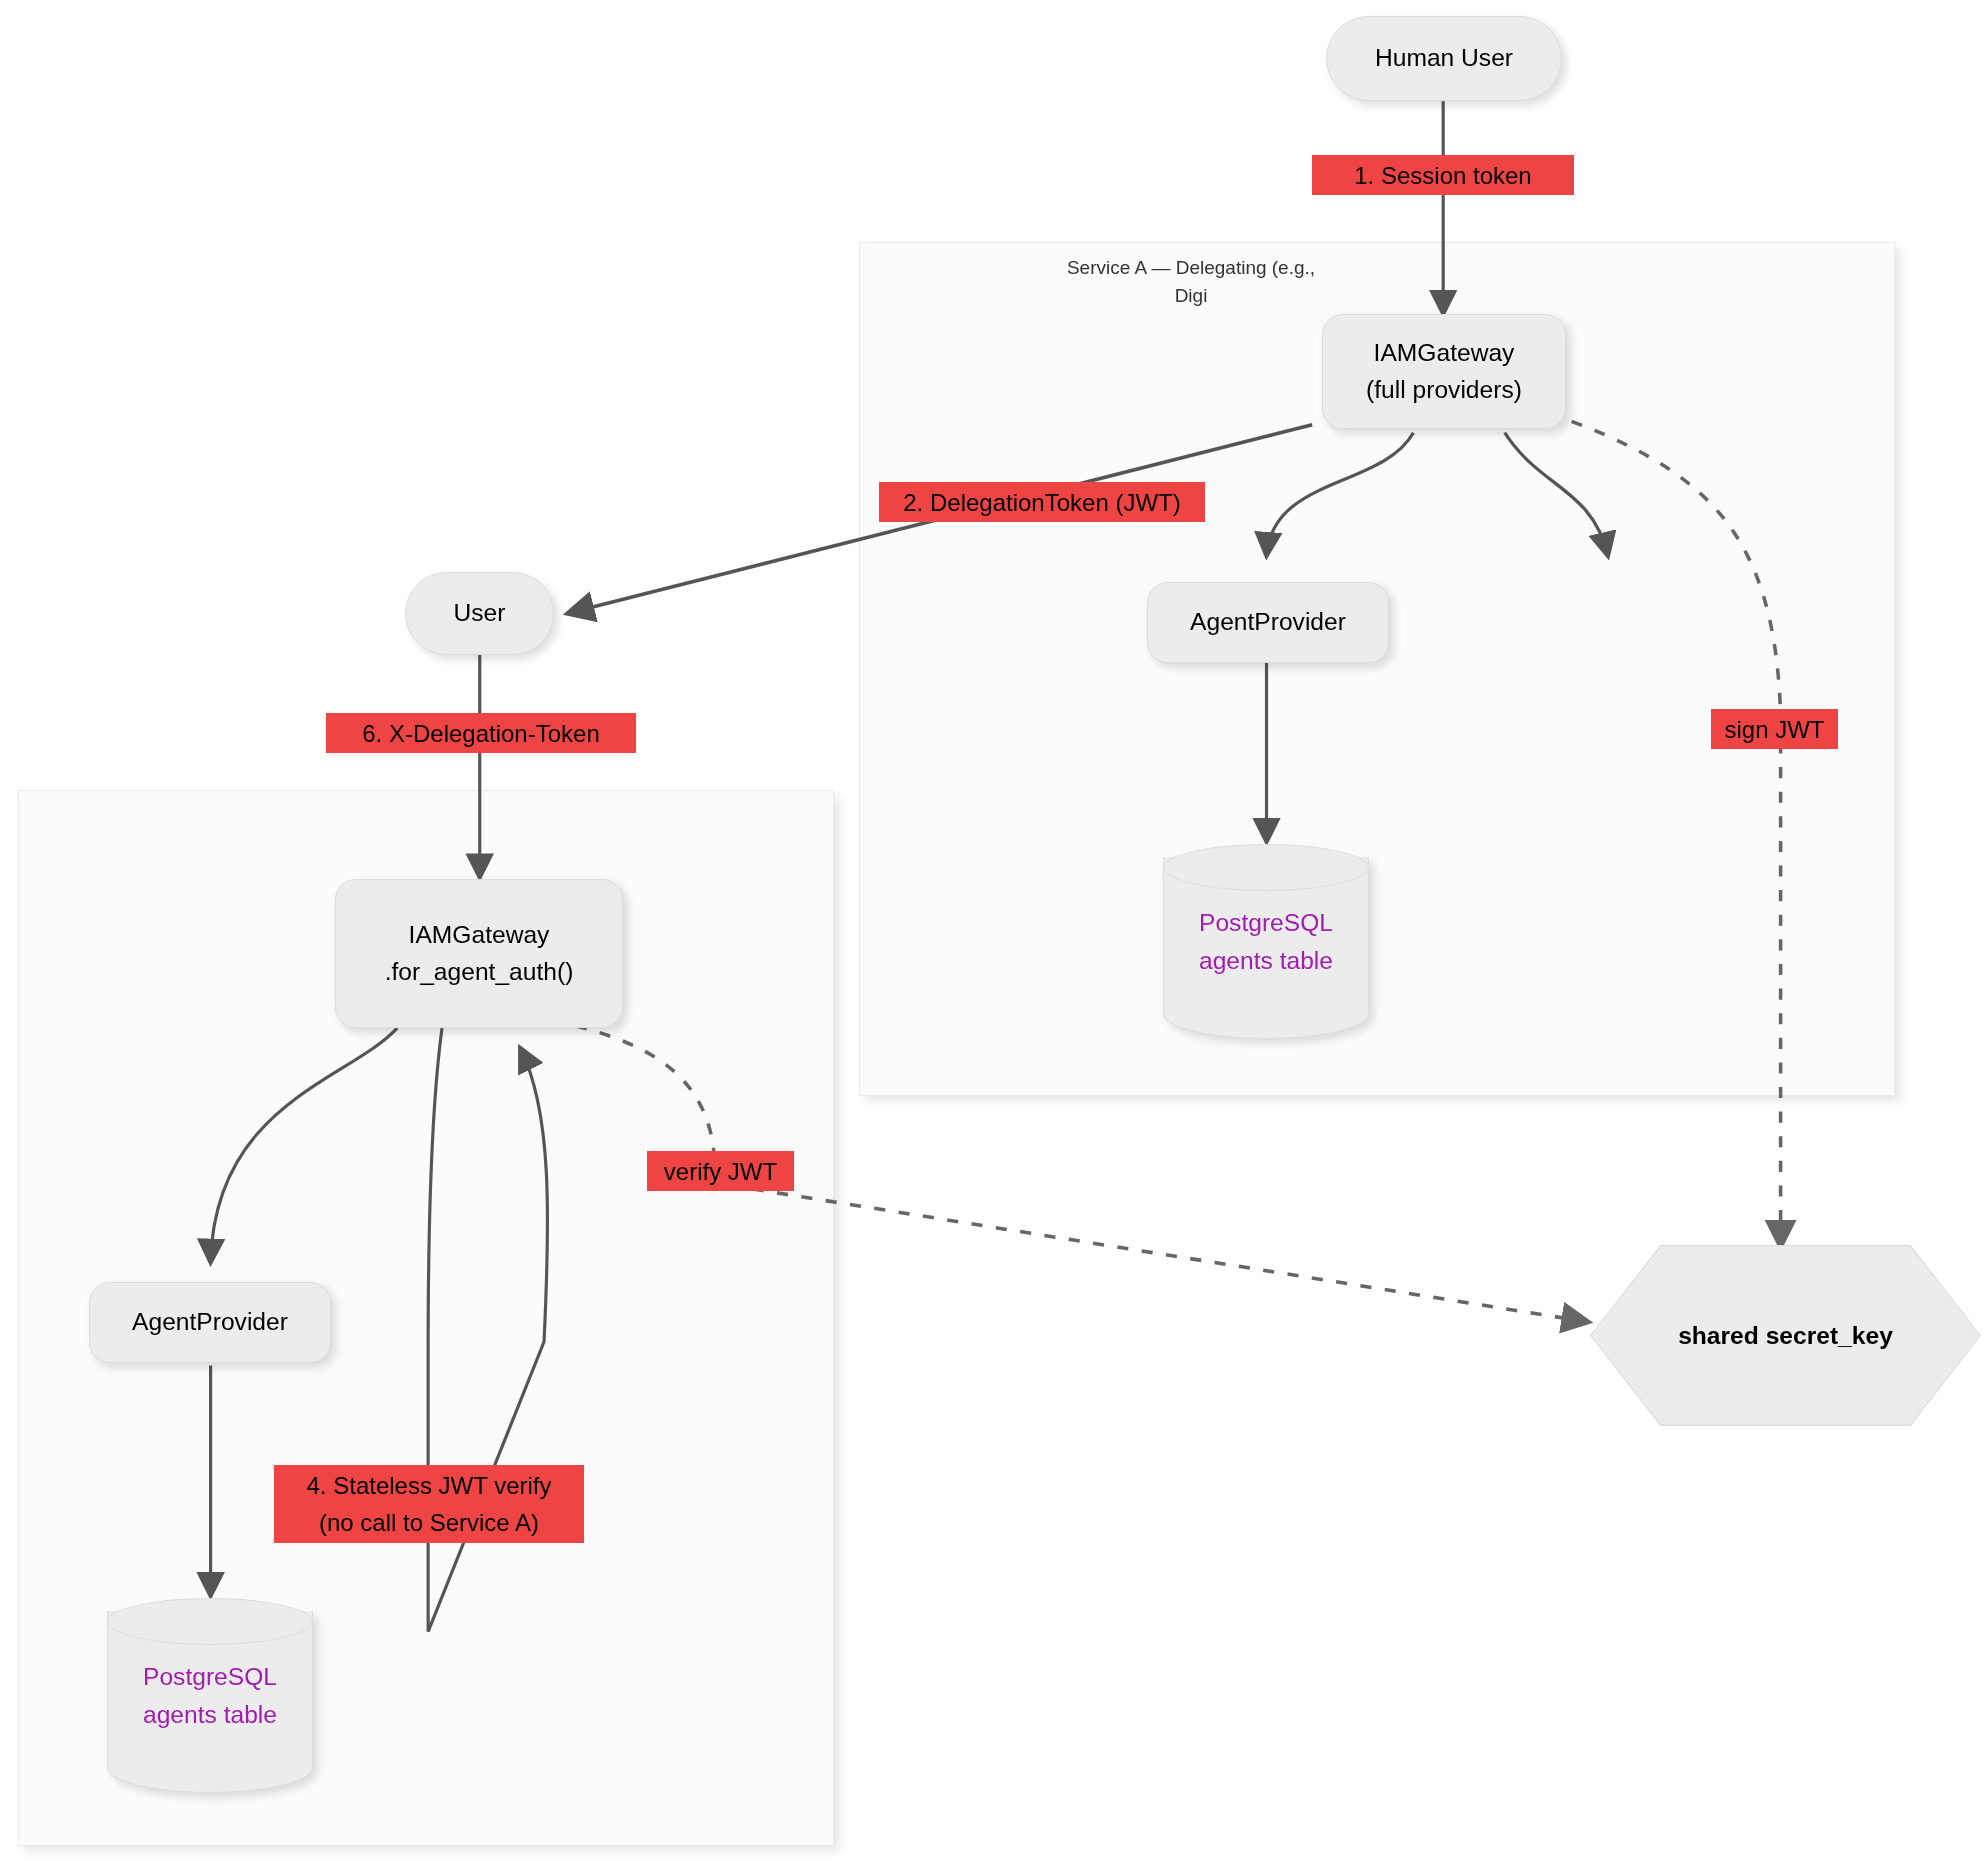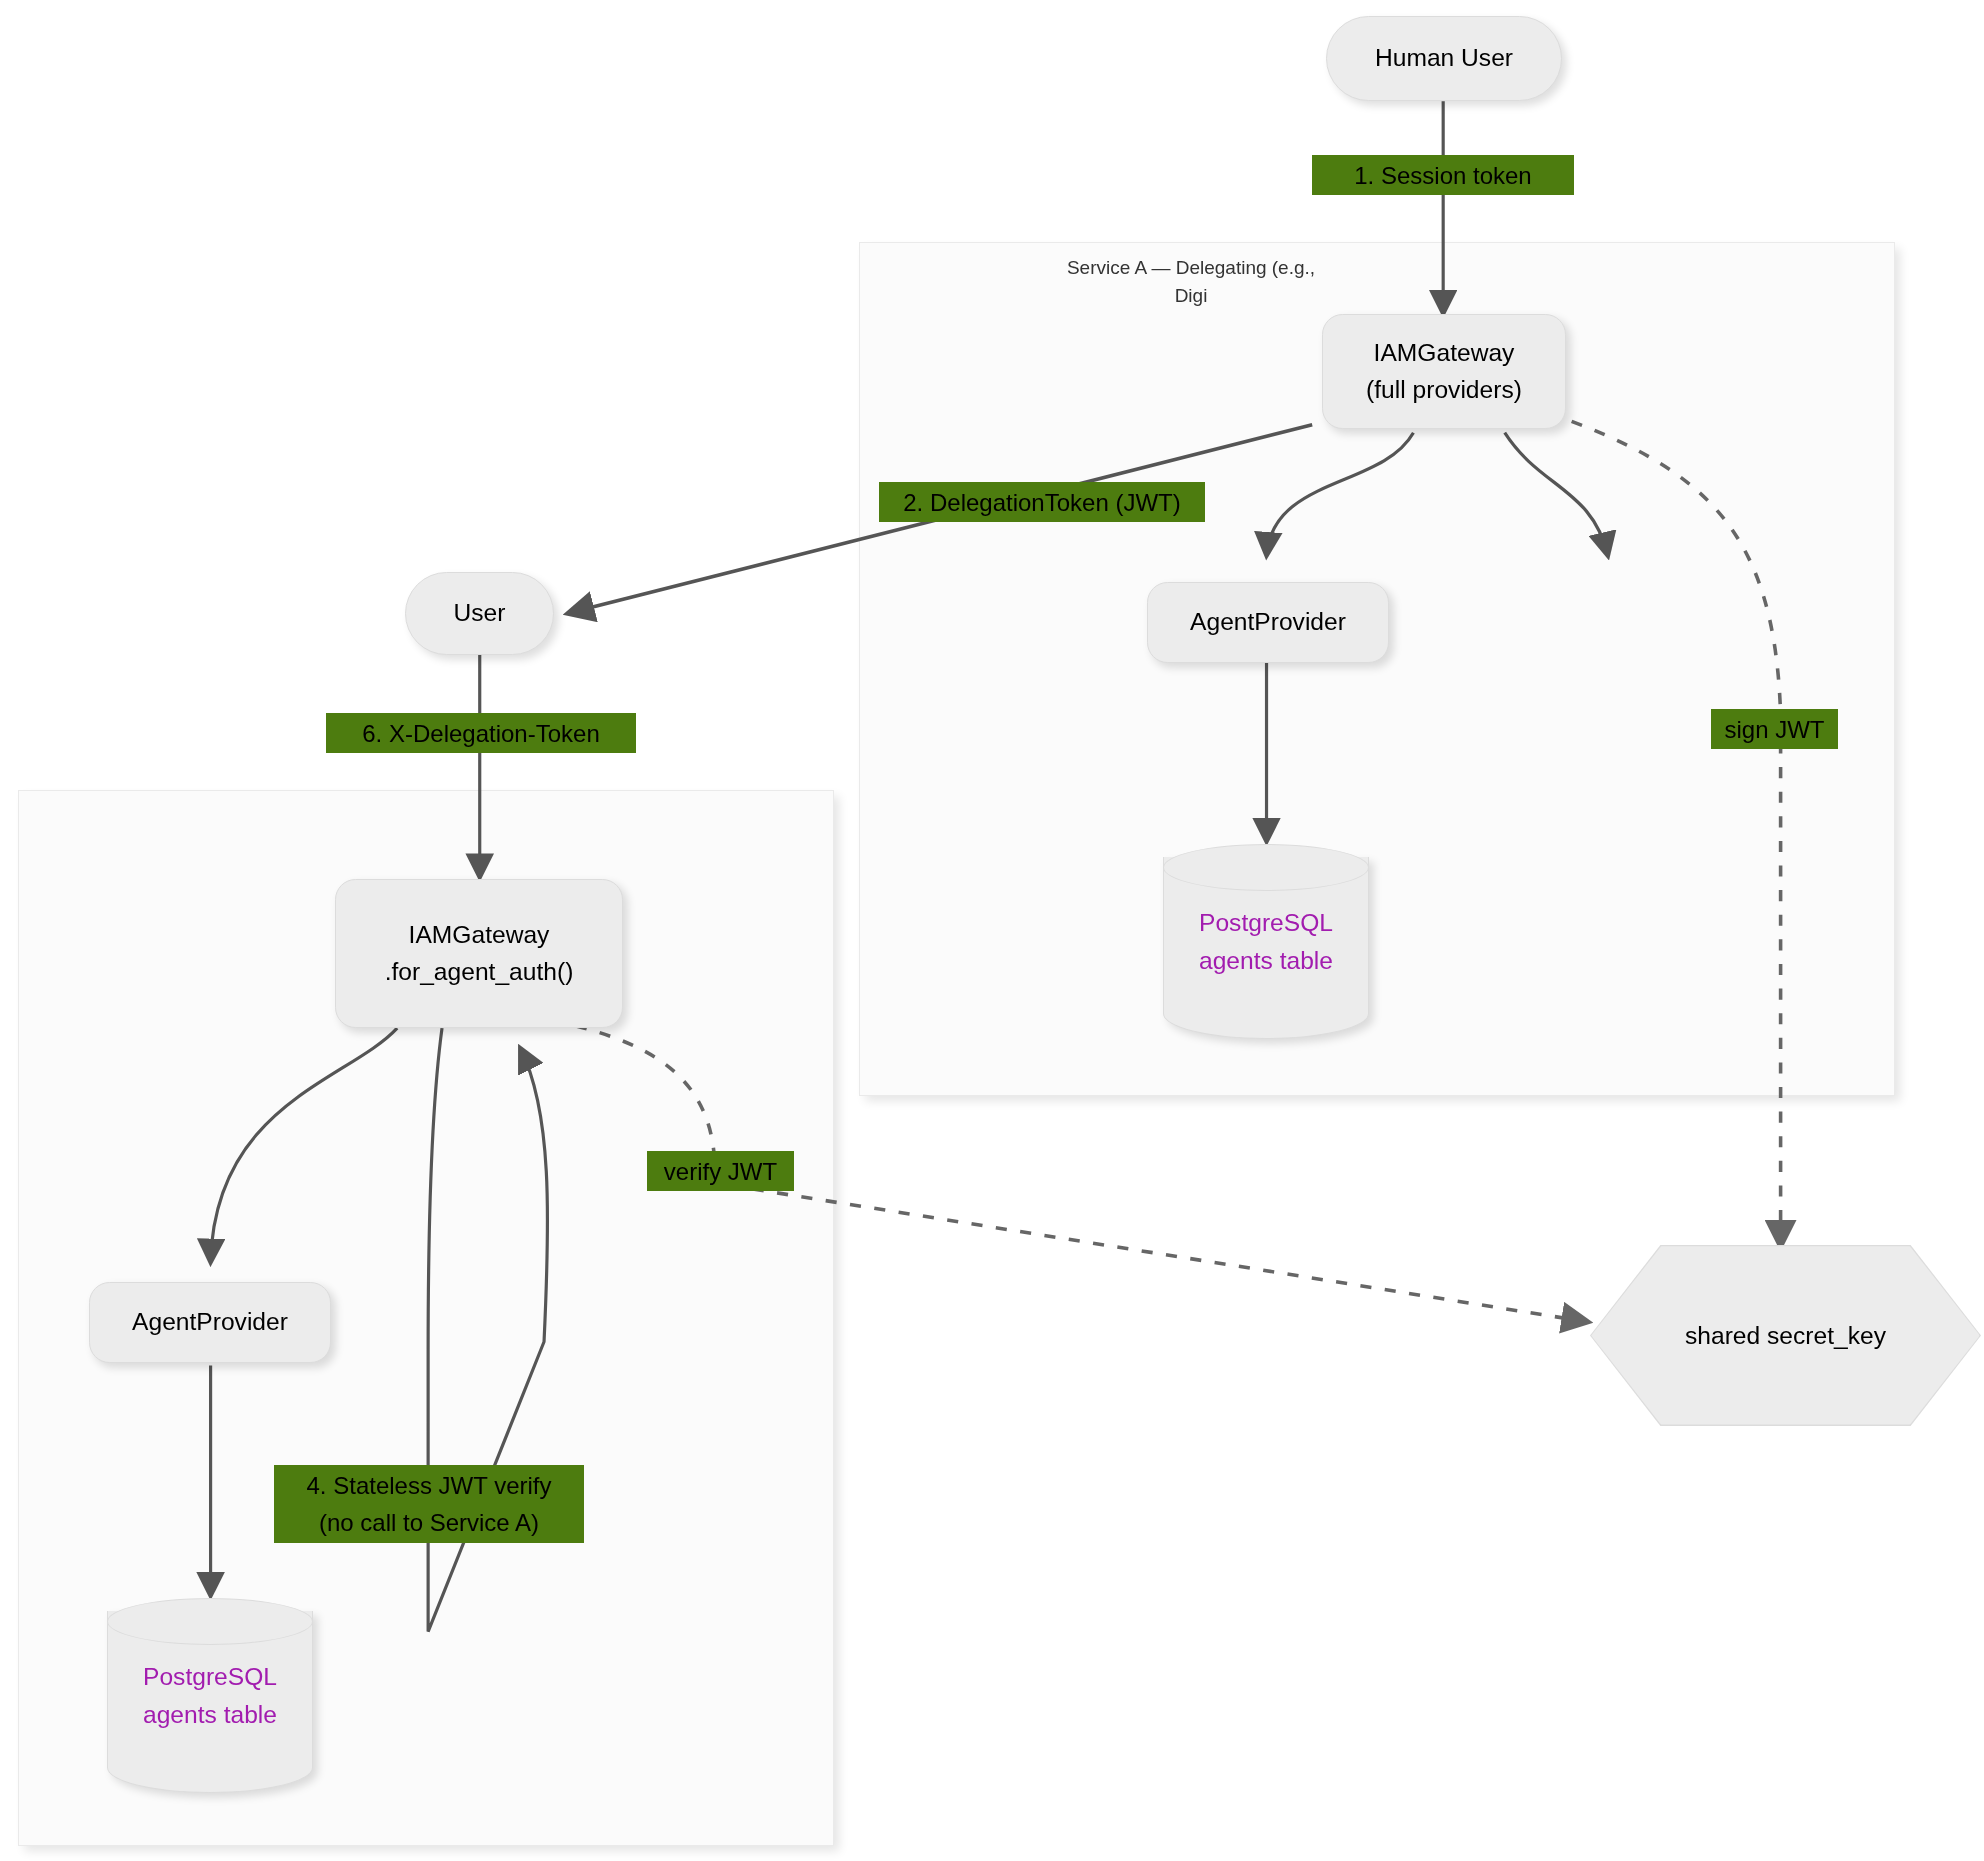--- a/index.html
+++ b/index.html
@@ -55,40 +55,40 @@
     background:#ececec;border:1.2px solid #dcdcdc;border-radius:50%;
     box-sizing:border-box;
   }
   .cyl .cyl-text{
     position:absolute;left:0;right:0;top:60px;
     text-align:center;font-size:24.6px;color:#a21caf;line-height:1.55;
     white-space:pre-line;
   }
 
   
-  .hex{position:absolute;}
+  .hex{position:absolute;font-weight:bold;}
   .hex .hex-shape{
     position:absolute;inset:0;
     background:#ececec;
     clip-path:polygon(18% 0%,82% 0%,100% 50%,82% 100%,18% 100%,0% 50%);
     box-shadow:4.8px 4.8px 8.7px rgba(0,0,0,0.13);
   }
   .hex .hex-border{
     position:absolute;inset:0;
     background:#dcdcdc;
     clip-path:polygon(18% 0%,82% 0%,100% 50%,82% 100%,18% 100%,0% 50%);
   }
   .hex .hex-text{
     position:absolute;inset:0;display:flex;align-items:center;justify-content:center;
     font-size:24.6px;color:#000;text-align:center;
   }
 
   .edge-label{
     position:absolute;
-    background:#4d7c0f;
+    background:#ef4444;
     font-size:24px;
     color:#000000;
     text-align:center;
     line-height:1.55;
     white-space:pre-line;
     padding:1.6px 4px;
     box-sizing:border-box;
   }
 </style>
 </head>

